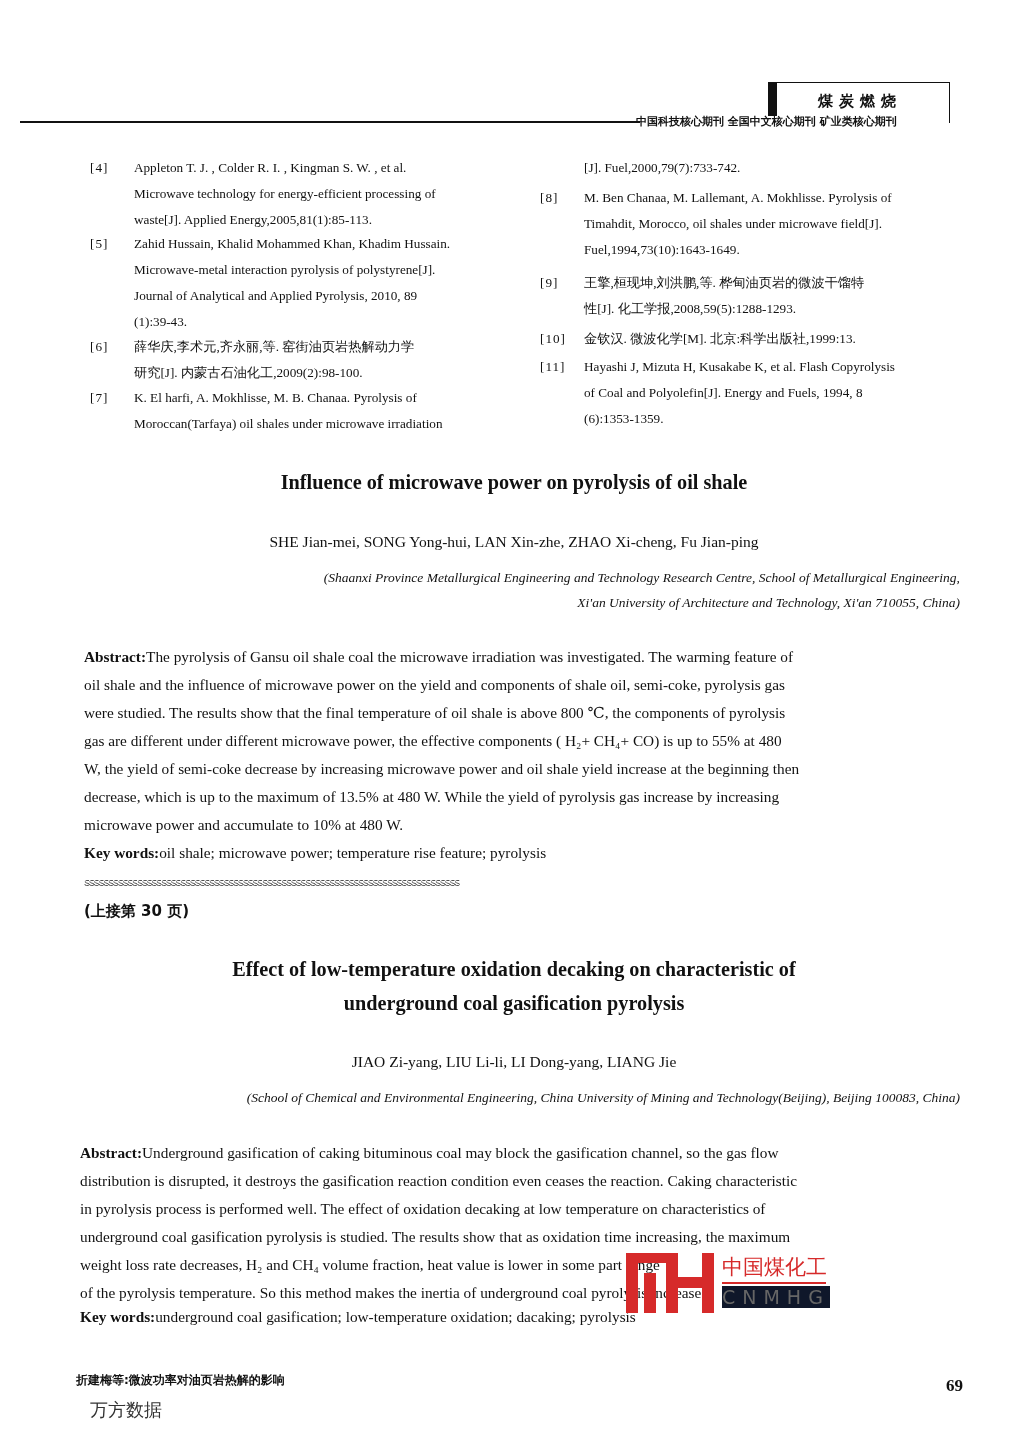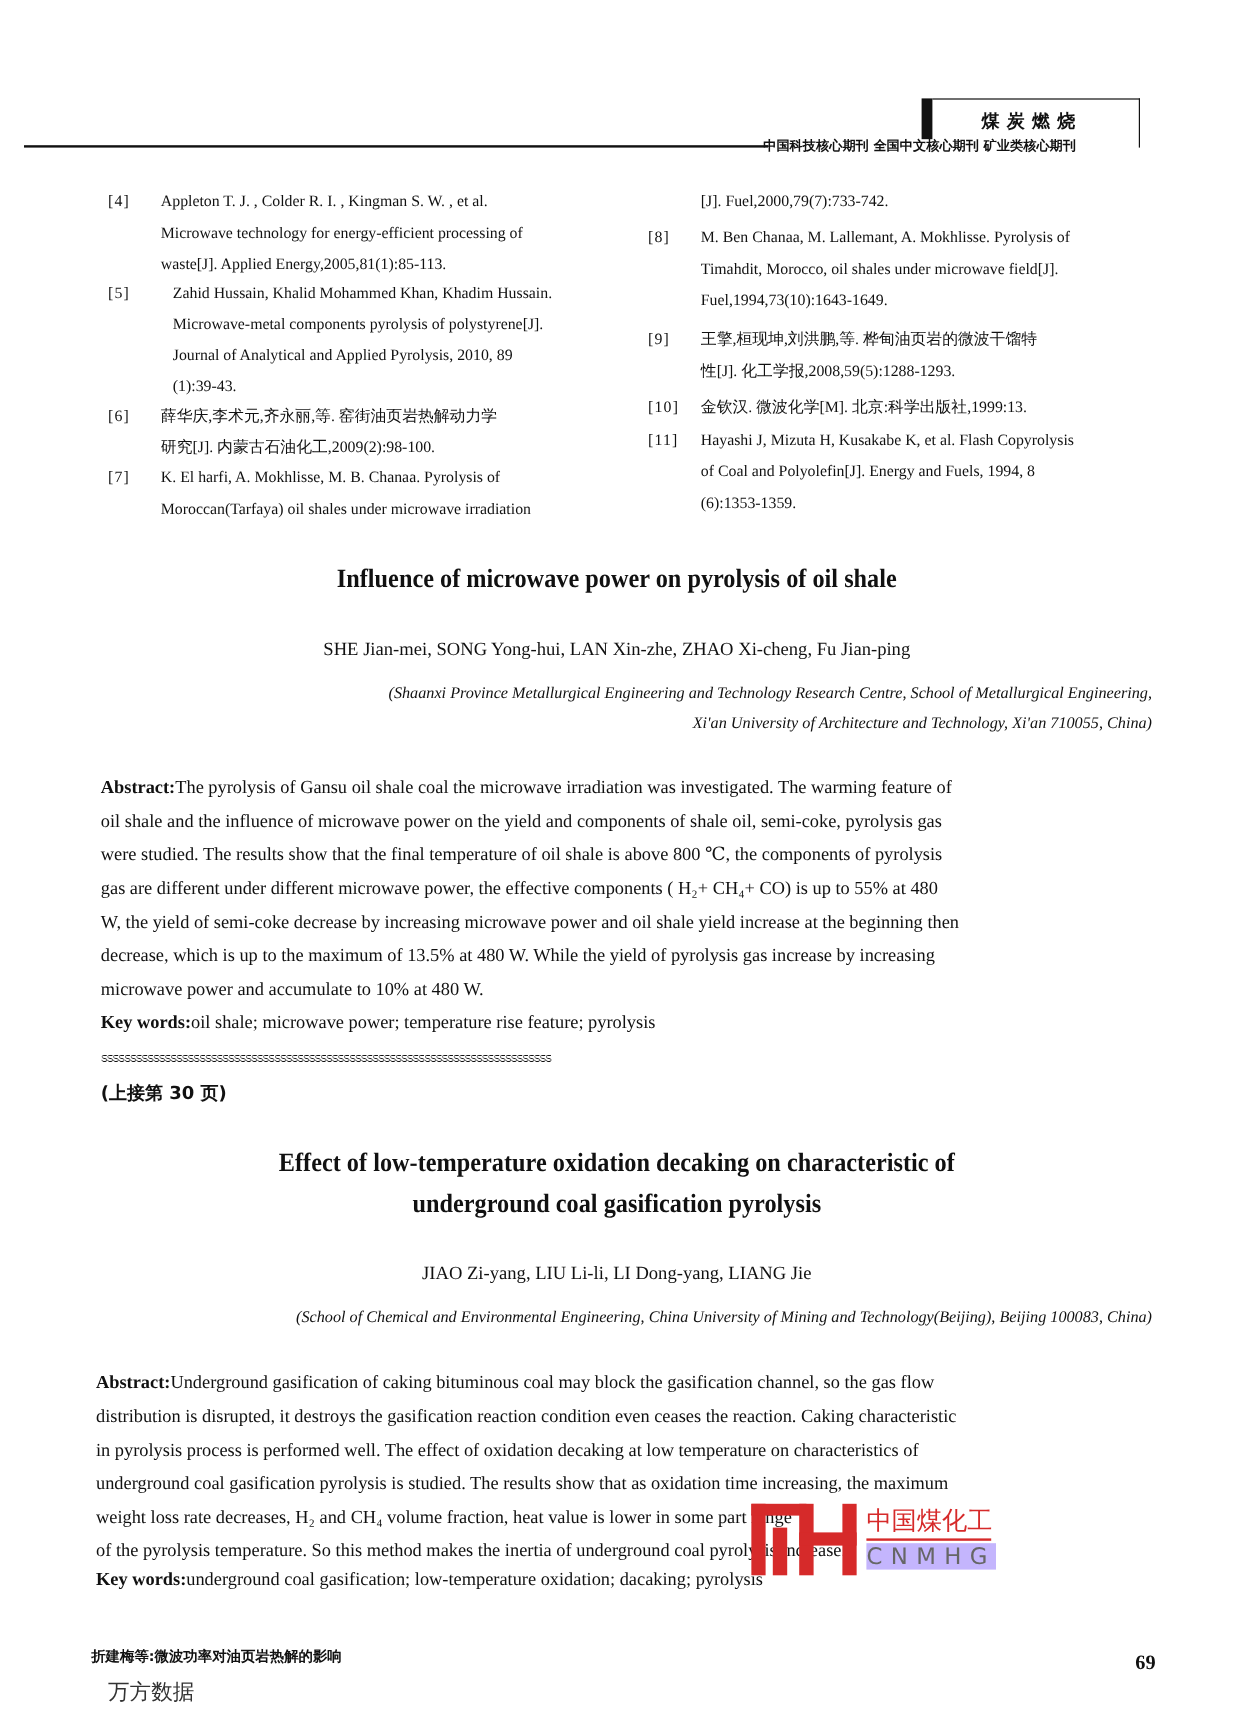--- a/index.html
+++ b/index.html
@@ -41,21 +41,21 @@
   .page-num { position:absolute; left:946px; top:1376px; font-size:17px; font-weight:bold; }
   .wanfang { position:absolute; left:90px; top:1398px; font-size:18px; font-family:"DejaVu Sans", sans-serif; color:#333; }
 
   
   .wm { position:absolute; left:626px; top:1253px; width:205px; height:60px; background:transparent; }
   .wm-mh { position:absolute; left:0; top:0; width:88px; height:60px; }
   .wm-cn { position:absolute; left:96px; top:0px; font-size:21px; color:#d62a2a;
            font-family:"DejaVu Sans", sans-serif; background:#fff; padding-right:2px; }
   .wm-line { position:absolute; left:96px; top:29px; width:104px; height:2px; background:#d62a2a; }
   .wm-en { position:absolute; left:96px; top:33px; font-size:19px; color:#666; letter-spacing:7px;
-           font-family:"DejaVu Sans", sans-serif; background:#c4b5fd; }
+           font-family:"DejaVu Sans", sans-serif; background:#0f172a; }
 </style>
 </head>
 <body>
 
 <div class="hdr-line"></div>
 <div class="hdr-bar"></div>
 <div class="hdr-box"></div>
 <div class="hdr-sec">煤炭燃烧</div>
 <div class="hdr-core">中国科技核心期刊 全国中文核心期刊 矿业类核心期刊</div>
 
@@ -63,23 +63,23 @@
   <div class="ref" style="left:90px; top:155px; width:420px;">
     <span class="num">[4]</span>
     <div class="txt" style="left:44px; top:0; width:370px;">
       <div>Appleton T. J. , Colder R. I. , Kingman S. W. , et al.</div>
       <div>Microwave technology for energy-efficient processing of</div>
       <div>waste[J]. Applied Energy,2005,81(1):85-113.</div>
     </div>
   </div>
   <div class="ref" style="left:90px; top:231px; width:420px;">
     <span class="num">[5]</span>
-    <div class="txt" style="left:44px; top:0; width:370px;margin-left:10px;">
+    <div class="txt" style="left:44px; top:0; width:370px;">
       <div>Zahid Hussain, Khalid Mohammed Khan, Khadim Hussain.</div>
-      <div>Microwave-metal components pyrolysis of polystyrene[J].</div>
+      <div>Microwave-metal interaction pyrolysis of polystyrene[J].</div>
       <div>Journal of Analytical and Applied Pyrolysis, 2010, 89</div>
       <div>(1):39-43.</div>
     </div>
   </div>
   <div class="ref" style="left:90px; top:334px; width:420px;">
     <span class="num">[6]</span>
     <div class="txt" style="left:44px; top:0; width:370px;">
       <div>薛华庆,李术元,齐永丽,等. 窑街油页岩热解动力学</div>
       <div>研究[J]. 内蒙古石油化工,2009(2):98-100.</div>
     </div>

